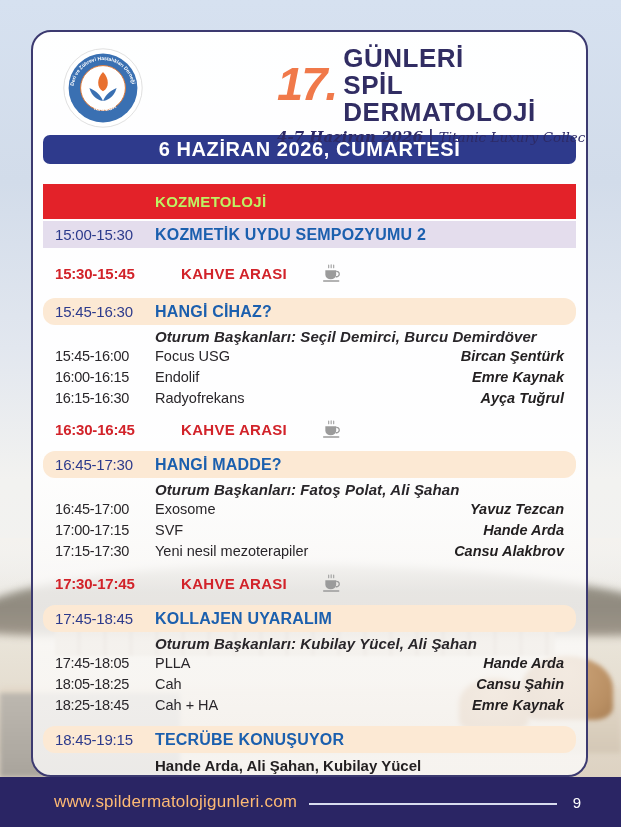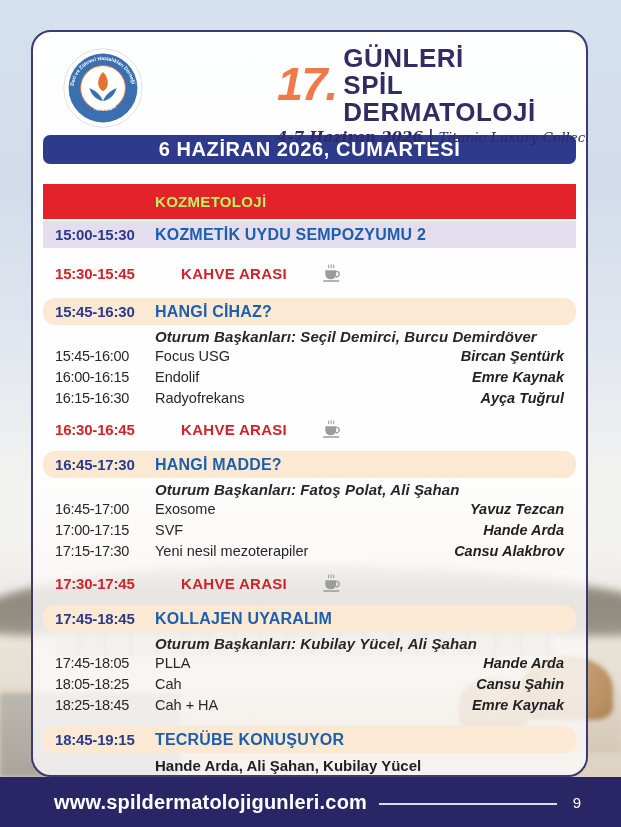--- a/index.html
+++ b/index.html
@@ -47,38 +47,38 @@
   
   .banner{margin:5px 10px 0; height:29px; border-radius:7px; background:#2e3a8c; color:#fff;
           display:flex; align-items:center; justify-content:center; font-size:20px; font-weight:800; letter-spacing:.6px;}
   .trackbar{margin:20px 10px 0; height:35px; background:#e32229; color:#bef264; display:flex; align-items:center;
             padding-left:112px; box-sizing:border-box; font-size:15px; font-weight:800; letter-spacing:.3px;}
 
   
   .hl-row{margin:2px 10px 0; height:27px; display:flex; align-items:center; padding-left:12px; box-sizing:border-box;}
   .hl-lavender{background:#e4dded;}
   .hl-peach{background:#fce9d4;border-radius:12px;}
-  .s-time{width:100px; font-size:15px; font-weight:700; color:#2c3a8c; letter-spacing:-.2px;}
+  .s-time{width:100px; font-size:15px; font-weight:400; color:#2c3a8c; letter-spacing:-.2px;}
   .s-title{font-size:16px; font-weight:800; color:#1b5fae; letter-spacing:.2px;}
 
   .break-row{margin:13px 10px 0; height:24px; display:flex; align-items:center; padding-left:12px;gap:26px;}
   .b-time{width:100px; font-size:15px; font-weight:800; color:#d2232a; letter-spacing:-.2px;}
   .b-label{font-size:15px; font-weight:800; color:#d2232a; letter-spacing:.3px; margin-right:9px;}
   .coffee{width:20px; height:19px;}
 
   .chairs{margin:3px 22px 0 122px; font-size:15px; font-weight:700; font-style:italic; color:#29262a; letter-spacing:.1px;}
   .talk{display:flex; align-items:center; height:21px; margin:0 22px 0 22px; font-size:14.5px; color:#29262a;}
   .t-time{width:100px; letter-spacing:-.3px;}
   .t-topic{flex:1;}
   .t-speaker{font-weight:700; font-style:italic; color:#221f20;}
 
   
   .footer{position:absolute; left:0; bottom:0; width:621px; height:50px; background:#2a2564; z-index:3;
           display:flex; align-items:center; padding:0 40px 0 54px; box-sizing:border-box;}
-  .site{color:#ffffff; font-size:20px; font-weight:700; letter-spacing:.2px;}
+  .site{color:#fdba74; font-size:17px; font-weight:400; letter-spacing:.2px;}
   .f-rule{flex:1; height:2px; background:#d8dcee; margin:3px 16px 0 12px;}
   .pagenum{color:#fff; font-size:15px;}
 
   .mt9{margin-top:9px;} .mt10{margin-top:10px;} .mt11{margin-top:11px;} .mt13{margin-top:13px;}
   .speakers-line{margin:4px 22px 0 122px; font-size:15px; font-weight:700; color:#221f20;}
 </style>
 </head>
 <body>
 
 <div class="page">

